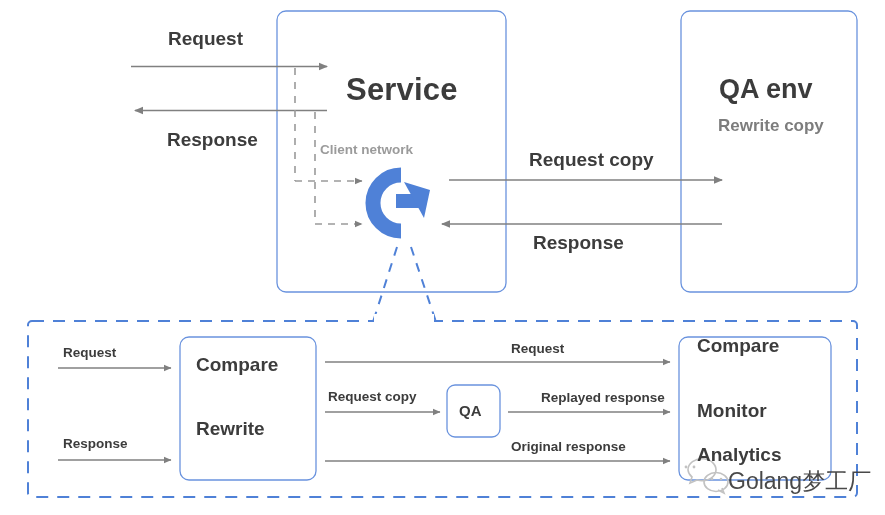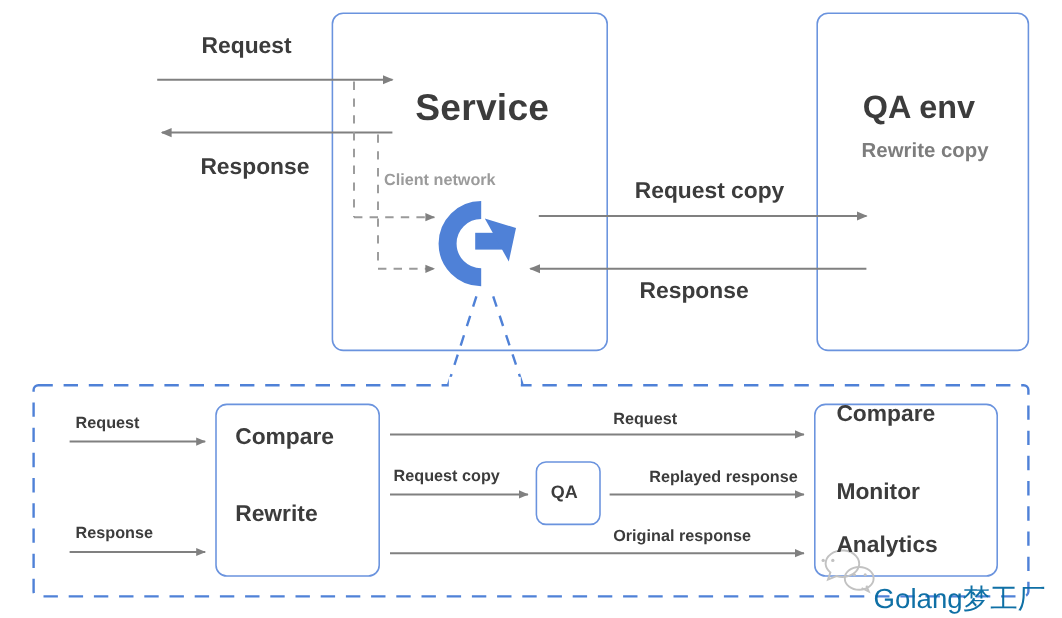--- a/index.html
+++ b/index.html
@@ -34,26 +34,25 @@
   }
   .lbl-xl   { font-size: 31px; font-weight: bold; letter-spacing: .2px; }
   .lbl-lg   { font-size: 27px; font-weight: bold; }
   .lbl-md   { font-size: 19px; font-weight: bold; }
   .lbl-sm   { font-size: 15px; font-weight: bold; }
   .lbl-xs   { font-size: 13.5px; font-weight: bold; }
   .muted    { color: #9b9b9b; font-weight: bold; }
   .sub      { color: #7d7d7d; font-size: 17px; font-weight: bold; }
   .wm {
     position: absolute;
-    color: #0369a1;
+    color: #404040;
     font-size: 23px;
     font-weight: normal;
     white-space: nowrap;
     opacity: .95;
-    margin-top: 18px;
   }
 </style>
 </head>
 <body>
 
 <div id="canvas">
 
   <svg class="svg-layer" viewBox="0 0 885 515" xmlns="http://www.w3.org/2000/svg">
     <defs>
       <marker id="arrowR" markerWidth="9" markerHeight="9" refX="8" refY="4.5" orient="auto" markerUnits="userSpaceOnUse">

